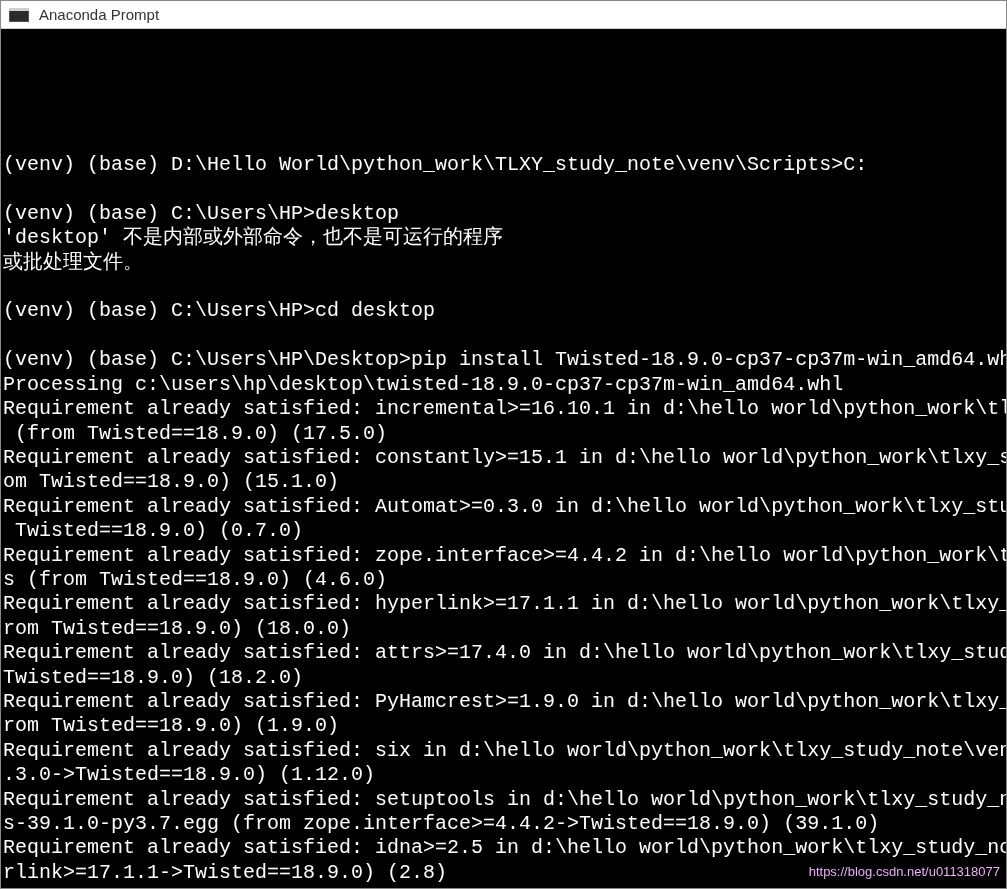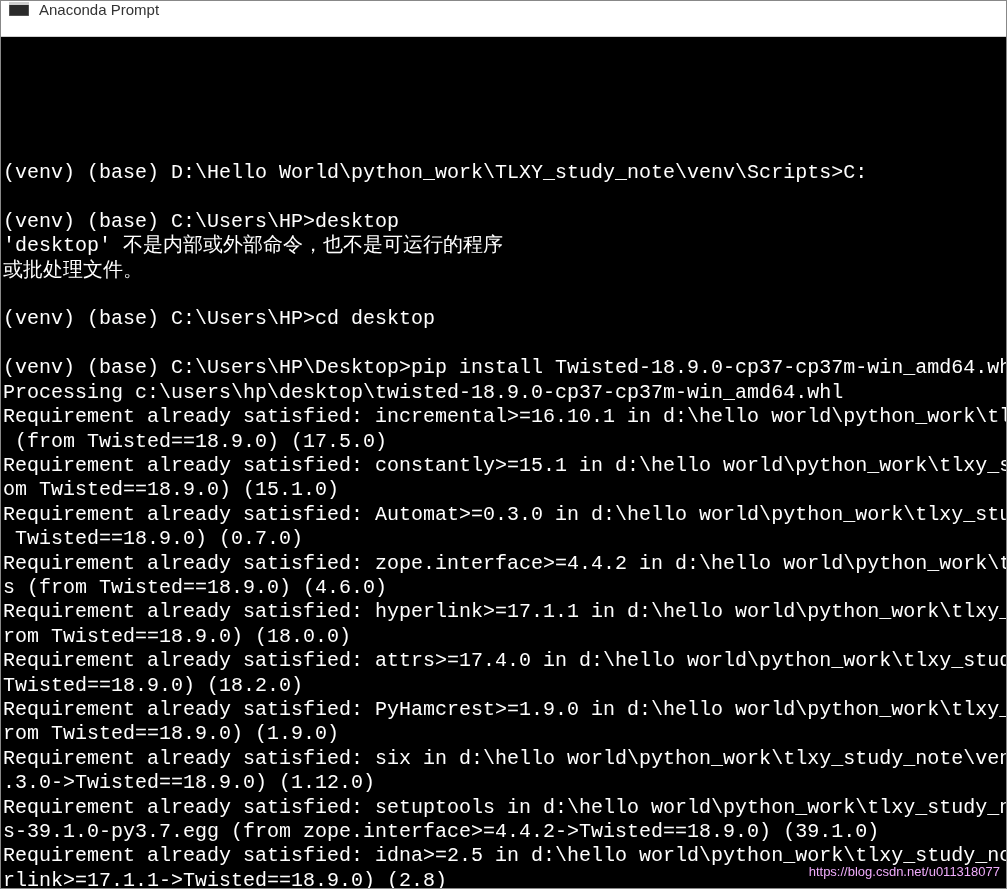--- a/index.html
+++ b/index.html
@@ -12,23 +12,24 @@
   }
   .window {
     width: 1007px;
     height: 889px;
     display: flex;
     flex-direction: column;
     border: 1px solid #888;
     background: #ffffff;
   }
   .titlebar {
-    height: 36px;
+    height: 28px;
     background: #ffffff;
     display: flex;
+    align-items: center;
     padding: 0 8px;
     border-bottom: 1px solid #d0d0d0;
   }
   .titlebar-icon {
     width: 20px;
     height: 16px;
     display: inline-flex;
     align-items: center;
     justify-content: center;
     margin-right: 10px;

